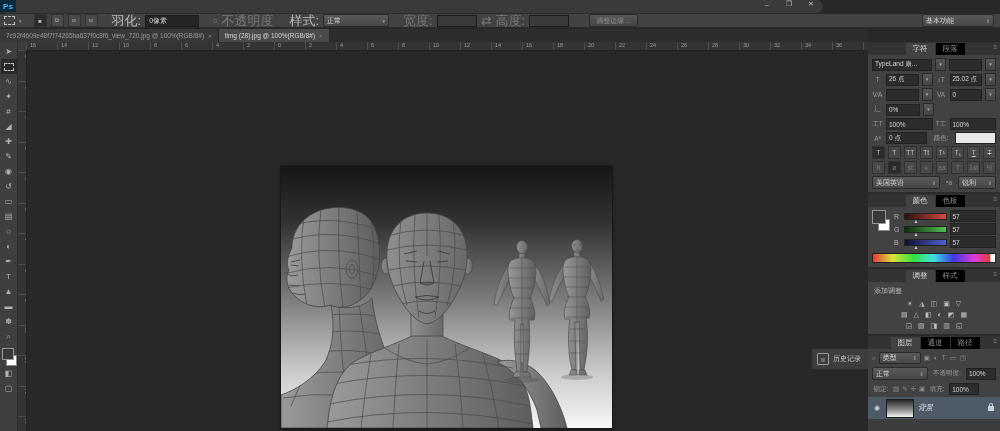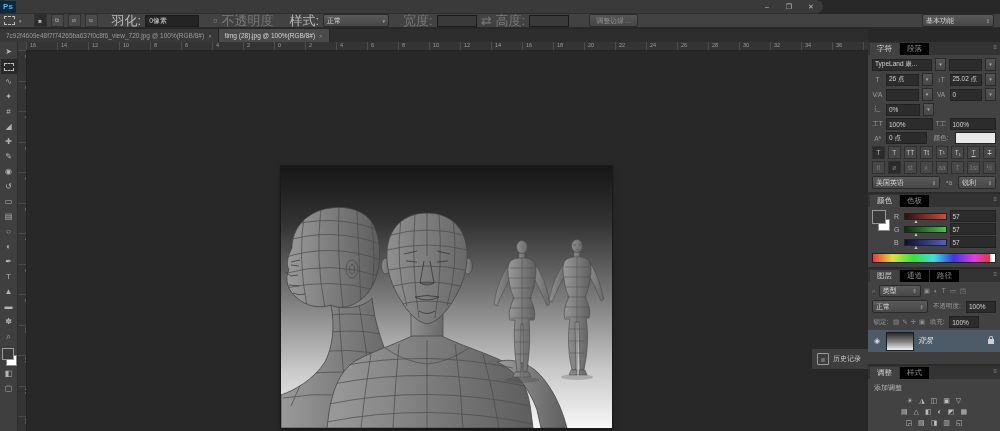--- a/index.html
+++ b/index.html
@@ -1,18 +1,18 @@
 <!DOCTYPE html>
 <html><head>
 <meta charset="utf-8">
 <style>
   html,body{margin:0;padding:0;background:#1b1b1b;}
   #app{position:relative;width:1000px;height:431px;background:#282828;font-family:"Liberation Sans",sans-serif;font-size:8px;color:#c8c8c8;overflow:hidden;user-select:none;}
   
-  #titlebar{position:absolute;left:0;top:0;width:823px;height:13px;background:#3a3a3a;display:flex;align-items:center;border-bottom:1px solid #2d2d2d;border-radius:7px;}
+  #titlebar{position:absolute;left:0;top:0;width:823px;height:13px;background:#3a3a3a;display:flex;align-items:flex-start;border-bottom:1px solid #2d2d2d;border-radius:7px;}
   #pslogo{width:16px;height:12px;background:#0c2a3f;color:#4fb7f1;font-weight:bold;font-size:8px;display:flex;align-items:center;justify-content:center;margin-right:6px;}
   .menu-item{padding:0 5px;font-size:7.5px;color:#cfcfcf;cursor:default;}
   #win-controls{margin-left:auto;display:flex;align-items:center;padding-right:6px;gap:10px;}
   .winbtn{font-size:7px;color:#bdbdbd;width:12px;text-align:center;}
   
   #optionsbar{position:absolute;left:0;top:14px;width:1000px;height:14px;background:#424242;border-bottom:1px solid #2a2a2a;display:flex;align-items:center;gap:4px;padding-left:4px;box-sizing:border-box;}
   .mbox{width:9px;height:7px;border:1px dashed #c0c0c0;}
   .opt-label{color:#b9b9b9;font-size:13px;}
   .opt-label.dim,.dim{color:#787878;}
   .field{background:#242424;border:1px solid #1b1b1b;height:10px;display:flex;align-items:center;padding:0 3px;color:#d0d0d0;font-size:7px;}
@@ -44,21 +44,21 @@
   #bg-swatch{position:absolute;left:5px;top:7px;width:9px;height:9px;background:#fff;border:1px solid #8a8a8a;}
   #fg-swatch{position:absolute;left:1px;top:0;width:10px;height:10px;background:#393939;border:1px solid #9a9a9a;}
   
   #canvas-image{position:absolute;left:281px;top:166px;width:331px;height:262px;box-shadow:0 0 0 1px #1a1a1a,0 2px 4px rgba(0,0,0,.6);}
   
   #history-pop{position:absolute;left:811px;top:348px;width:60px;height:22px;background:#3d3d3d;border:1px solid #272727;border-radius:2px;display:flex;align-items:center;gap:4px;padding:0 5px;box-sizing:border-box;}
   .hicon{width:10px;height:10px;border:1px solid #9a9a9a;border-radius:1px;font-size:6px;color:#9a9a9a;display:flex;align-items:center;justify-content:center;}
   
   #rightcol{position:absolute;left:868px;top:42px;width:132px;height:389px;background:#2b2b2b;display:flex;flex-direction:column;gap:2px;}
   .panel{background:#424242;}
-  .tabstrip{height:13px;background:#333;display:flex;align-items:flex-end;gap:1px;padding-left:2px;position:relative;}
+  .tabstrip{height:13px;background:#333;display:flex;align-items:flex-end;gap:1px;padding-left:2px;position:relative;justify-content:center;}
   .ptab{height:12px;padding:0 7px;display:flex;align-items:center;font-size:7.5px;background:#000000;color:#8f8f8f;}
   .ptab.active{background:#424242;color:#d8d8d8;}
   .strip-menu{position:absolute;right:3px;top:2px;font-size:6px;color:#8a8a8a;}
   .pbody{padding:3px 4px;display:flex;flex-direction:column;gap:2px;}
   .row{display:flex;align-items:center;gap:3px;}
   .glab{font-size:6.5px;color:#9a9a9a;width:11px;text-align:center;}
   .cfield{background:#2c2c2c;border:1px solid #222;height:10px;flex:1;display:flex;align-items:center;padding:0 2px;font-size:6.5px;color:#d2d2d2;}
   .ddbtn{width:9px;height:11px;background:linear-gradient(#555,#464646);border:1px solid #2a2a2a;display:flex;align-items:center;justify-content:center;font-size:4.5px;color:#aaa;}
   .tbtn{width:12px;height:11px;background:#474747;border:1px solid #303030;display:flex;align-items:center;justify-content:center;font-size:6.5px;color:#c3c3c3;}
   .tbtn.pressed{background:#2b2b2b;}
@@ -504,71 +504,20 @@
               </span>
               <span class="cfield chan-val">57</span>
             </div>
           </div>
       </div>
       <div style="padding:0 4px 4px 4px;">
         <div id="spectrum"></div>
       </div>
     </div>
 
-    <div class="panel" style="flex:1;display:flex;flex-direction:column;">
-      <div class="tabstrip" id="layer-tabs">
-          <span class="ptab active">图层</span>
-          <span class="ptab">通道</span>
-          <span class="ptab">路径</span>
-          <span class="strip-menu">≡</span>
-        </div>
-      <div class="pbody" style="gap:3px;padding-bottom:0;">
-        <div class="lfilter">
-          <span class="licon">⌕</span>
-          <span class="selectbox" style="width:34px;height:10px;">
-              <span>类型</span>
-              <span class="dd">⇕</span>
-            </span>
-          <span id="layer-filter-icons" style="display:flex;gap:4px;">
-              <span class="licon">▣</span>
-              <span class="licon">◐</span>
-              <span class="licon">T</span>
-              <span class="licon">▭</span>
-              <span class="licon">◳</span>
-            </span>
-        </div>
-        <div class="row">
-          <span class="selectbox" style="width:50px;height:11px;">
-              <span>正常</span>
-              <span class="dd">⇕</span>
-            </span>
-          <span class="glab dim" style="width:34px;">不透明度:</span>
-          <span class="cfield dim" style="flex:0 0 24px;">100%</span>
-        </div>
-        <div class="row">
-          <span class="glab" style="width:18px;">锁定:</span>
-          <span id="lock-icons" style="display:flex;gap:3px;">
-              <span class="licon">▨</span>
-              <span class="licon">✎</span>
-              <span class="licon">✛</span>
-              <span class="licon">▣</span>
-            </span>
-          <span class="glab dim" style="width:18px;">填充:</span>
-          <span class="cfield dim" style="flex:0 0 24px;">100%</span>
-        </div>
-      </div>
-      <div class="layer-row">
-        <span class="eye">◉</span>
-        <span class="lthumb"></span>
-        <span class="lname">背景</span>
-        <span class="mini-lock"></span>
-      </div>
-      <div id="layers-rest"></div>
-    </div>
-
     <div class="panel">
       <div class="tabstrip" id="adj-tabs">
           <span class="ptab active">调整</span>
           <span class="ptab">样式</span>
           <span class="strip-menu">≡</span>
         </div>
       <div class="pbody" style="gap:1px;">
         <div class="adj-title">添加调整</div>
         <div id="adj-rows">
             <div class="adj-row">
@@ -589,14 +538,65 @@
             <div class="adj-row">
               <span class="adj-icon">◲</span>
               <span class="adj-icon">▧</span>
               <span class="adj-icon">◨</span>
               <span class="adj-icon">▥</span>
               <span class="adj-icon">◱</span>
             </div>
           </div>
       </div>
     </div>
+
+    <div class="panel" style="flex:1;display:flex;flex-direction:column;">
+      <div class="tabstrip" id="layer-tabs">
+          <span class="ptab active">图层</span>
+          <span class="ptab">通道</span>
+          <span class="ptab">路径</span>
+          <span class="strip-menu">≡</span>
+        </div>
+      <div class="pbody" style="gap:3px;padding-bottom:0;">
+        <div class="lfilter">
+          <span class="licon">⌕</span>
+          <span class="selectbox" style="width:34px;height:10px;">
+              <span>类型</span>
+              <span class="dd">⇕</span>
+            </span>
+          <span id="layer-filter-icons" style="display:flex;gap:4px;">
+              <span class="licon">▣</span>
+              <span class="licon">◐</span>
+              <span class="licon">T</span>
+              <span class="licon">▭</span>
+              <span class="licon">◳</span>
+            </span>
+        </div>
+        <div class="row">
+          <span class="selectbox" style="width:50px;height:11px;">
+              <span>正常</span>
+              <span class="dd">⇕</span>
+            </span>
+          <span class="glab dim" style="width:34px;">不透明度:</span>
+          <span class="cfield dim" style="flex:0 0 24px;">100%</span>
+        </div>
+        <div class="row">
+          <span class="glab" style="width:18px;">锁定:</span>
+          <span id="lock-icons" style="display:flex;gap:3px;">
+              <span class="licon">▨</span>
+              <span class="licon">✎</span>
+              <span class="licon">✛</span>
+              <span class="licon">▣</span>
+            </span>
+          <span class="glab dim" style="width:18px;">填充:</span>
+          <span class="cfield dim" style="flex:0 0 24px;">100%</span>
+        </div>
+      </div>
+      <div class="layer-row">
+        <span class="eye">◉</span>
+        <span class="lthumb"></span>
+        <span class="lname">背景</span>
+        <span class="mini-lock"></span>
+      </div>
+      <div id="layers-rest"></div>
+    </div>
   </div>
 </div>
 
 </body></html>

